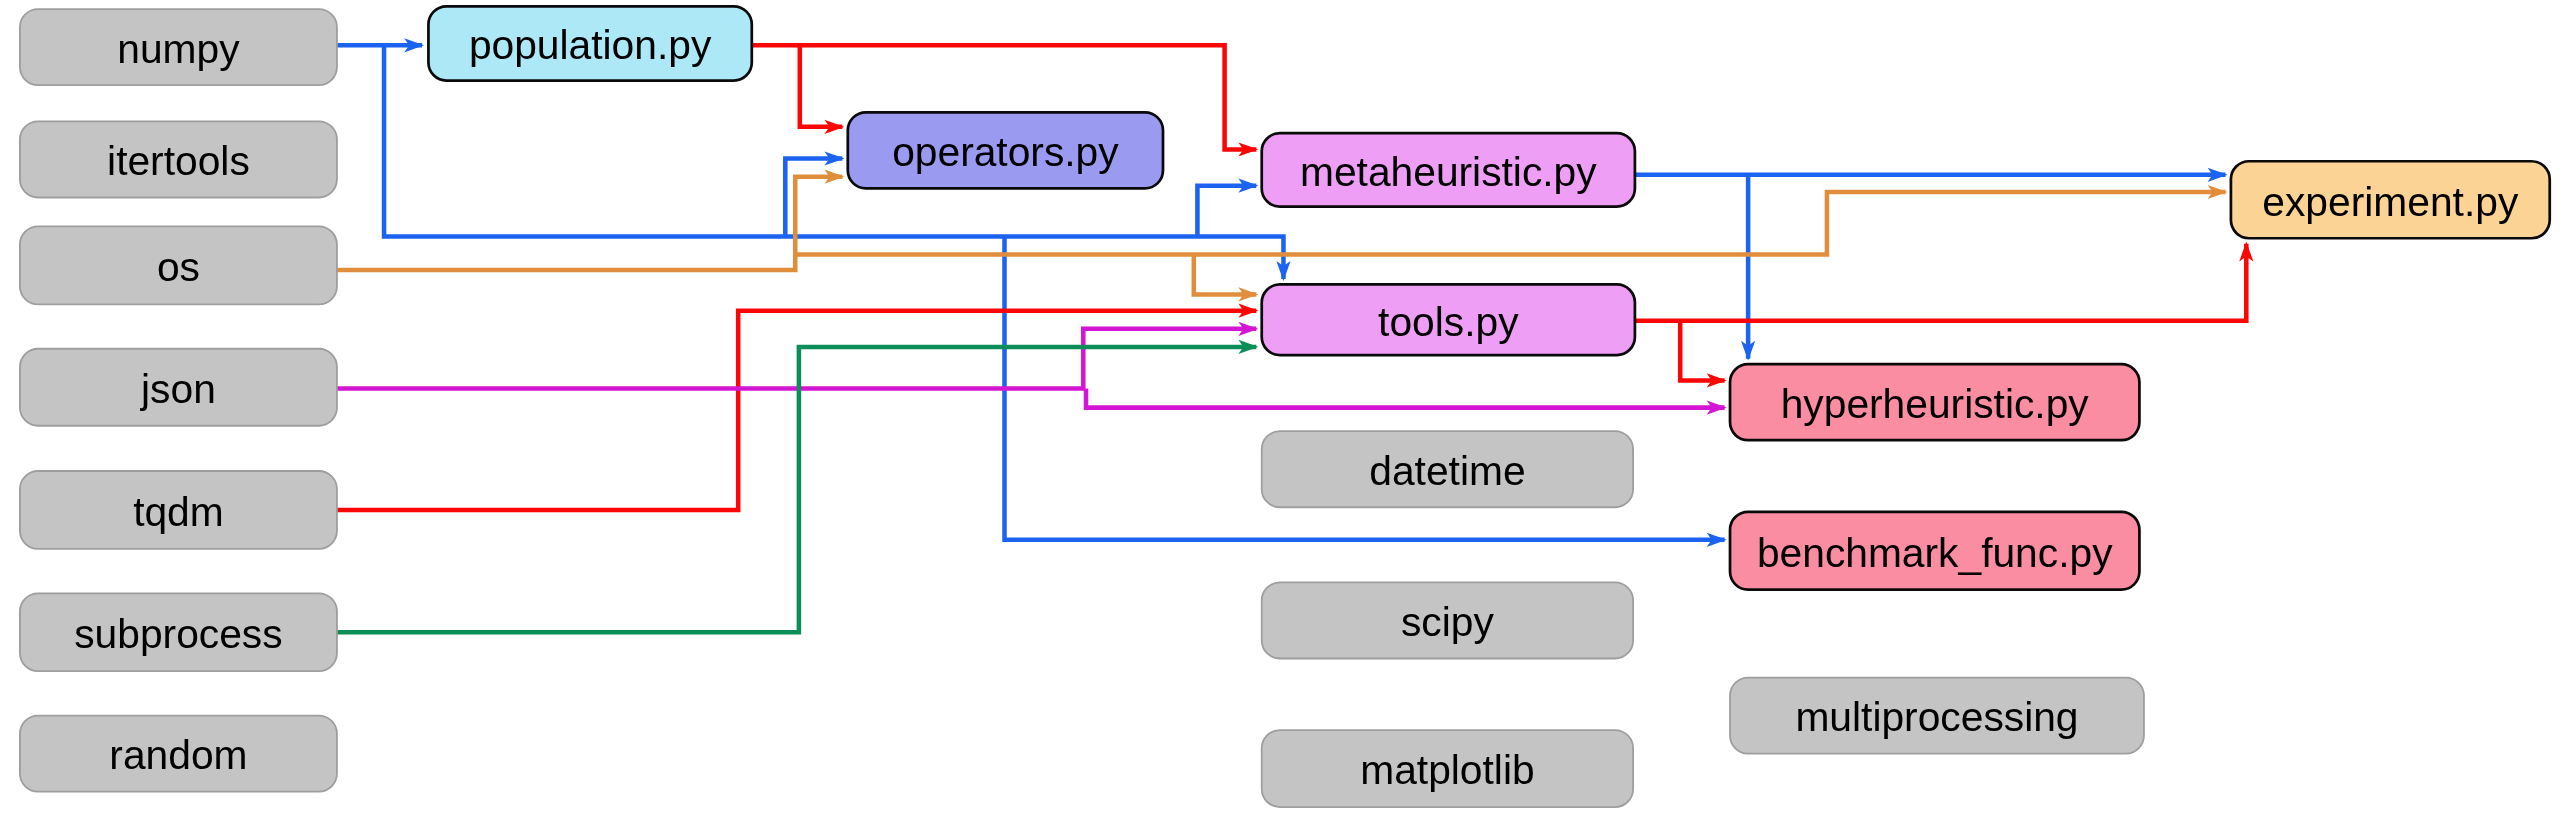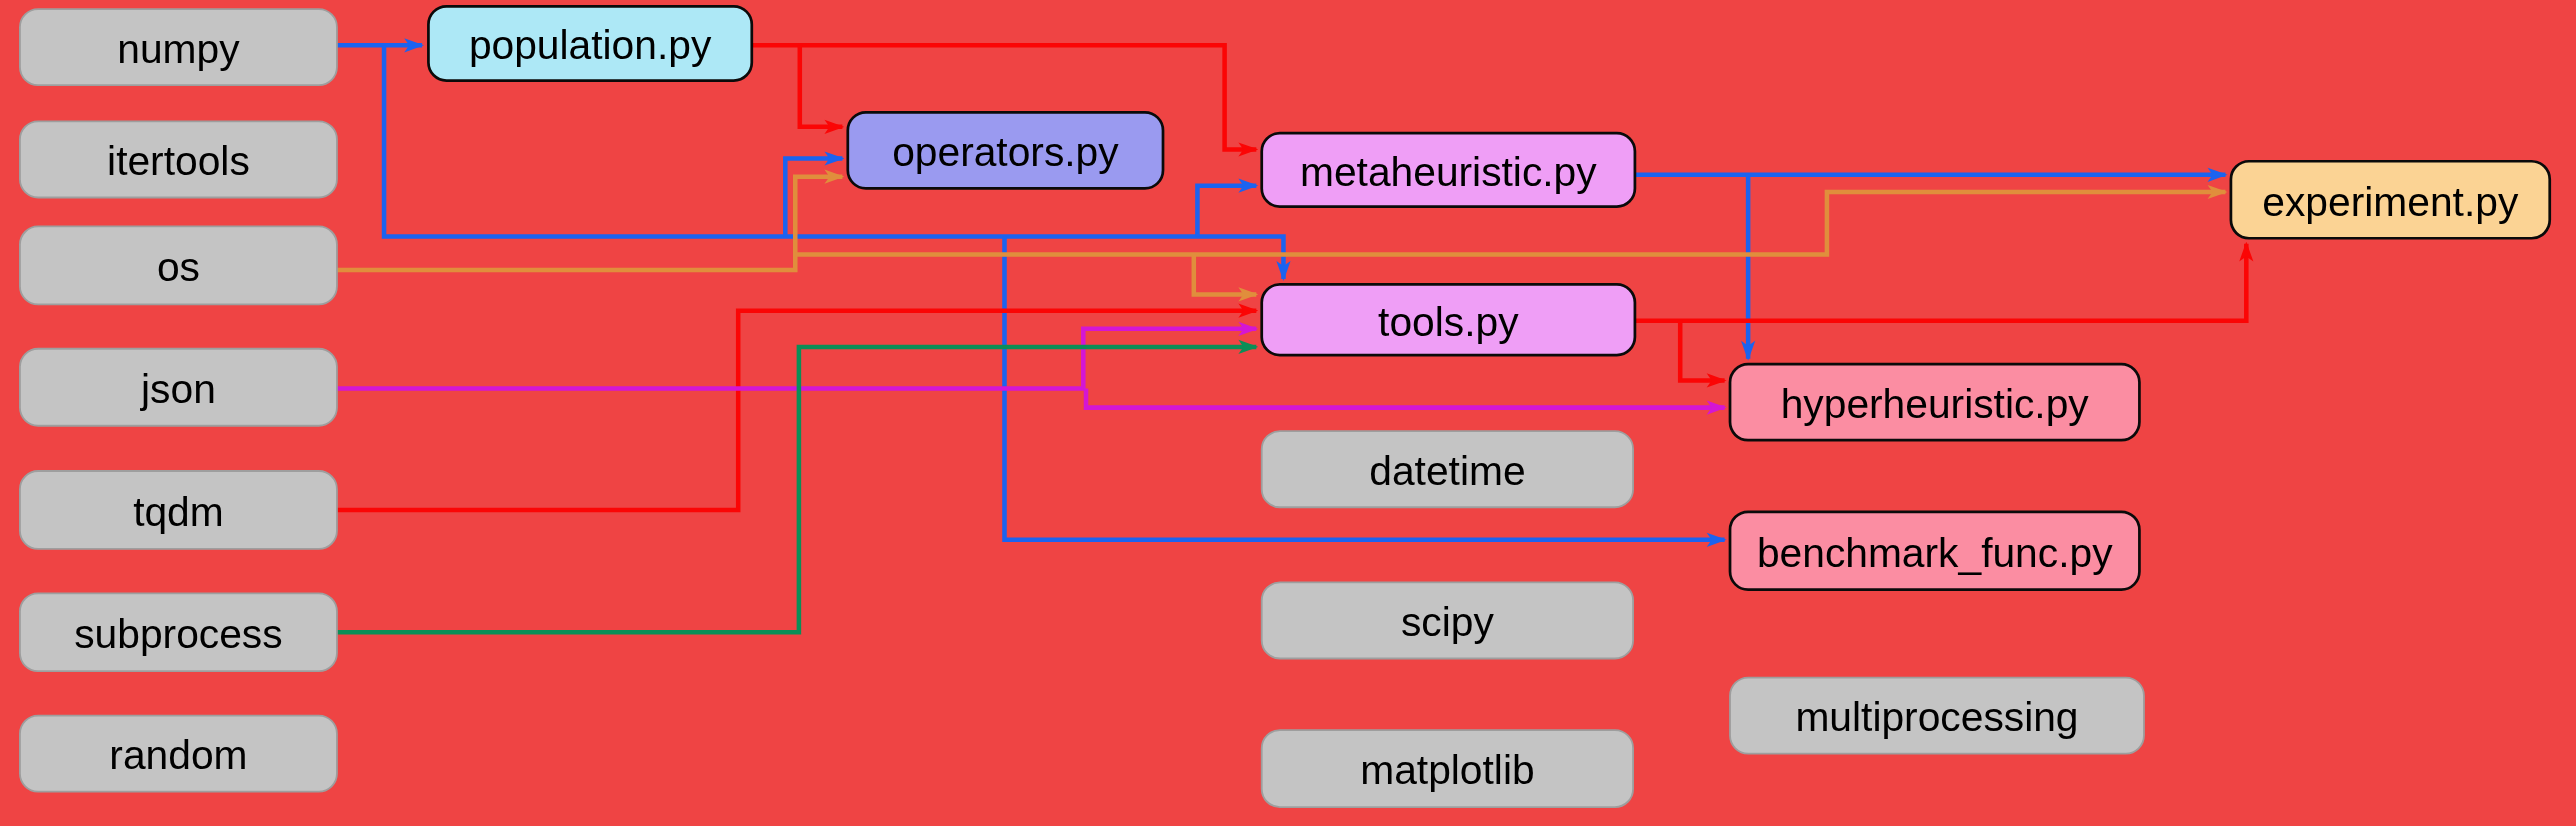--- a/index.html
+++ b/index.html
@@ -7,21 +7,21 @@
     padding: 0;
     background: #000;
     width: 2576px;
     height: 827px;
     overflow: hidden;
   }
   #stage {
     position: relative;
     width: 2576px;
     height: 827px;
-    background: #ef4444;
+    background: #ffffff;
   }
   svg#diagram {
     position: absolute;
     left: 0;
     top: 0;
     width: 2576px;
     height: 827px;
     display: block;
   }
   svg#diagram text {

